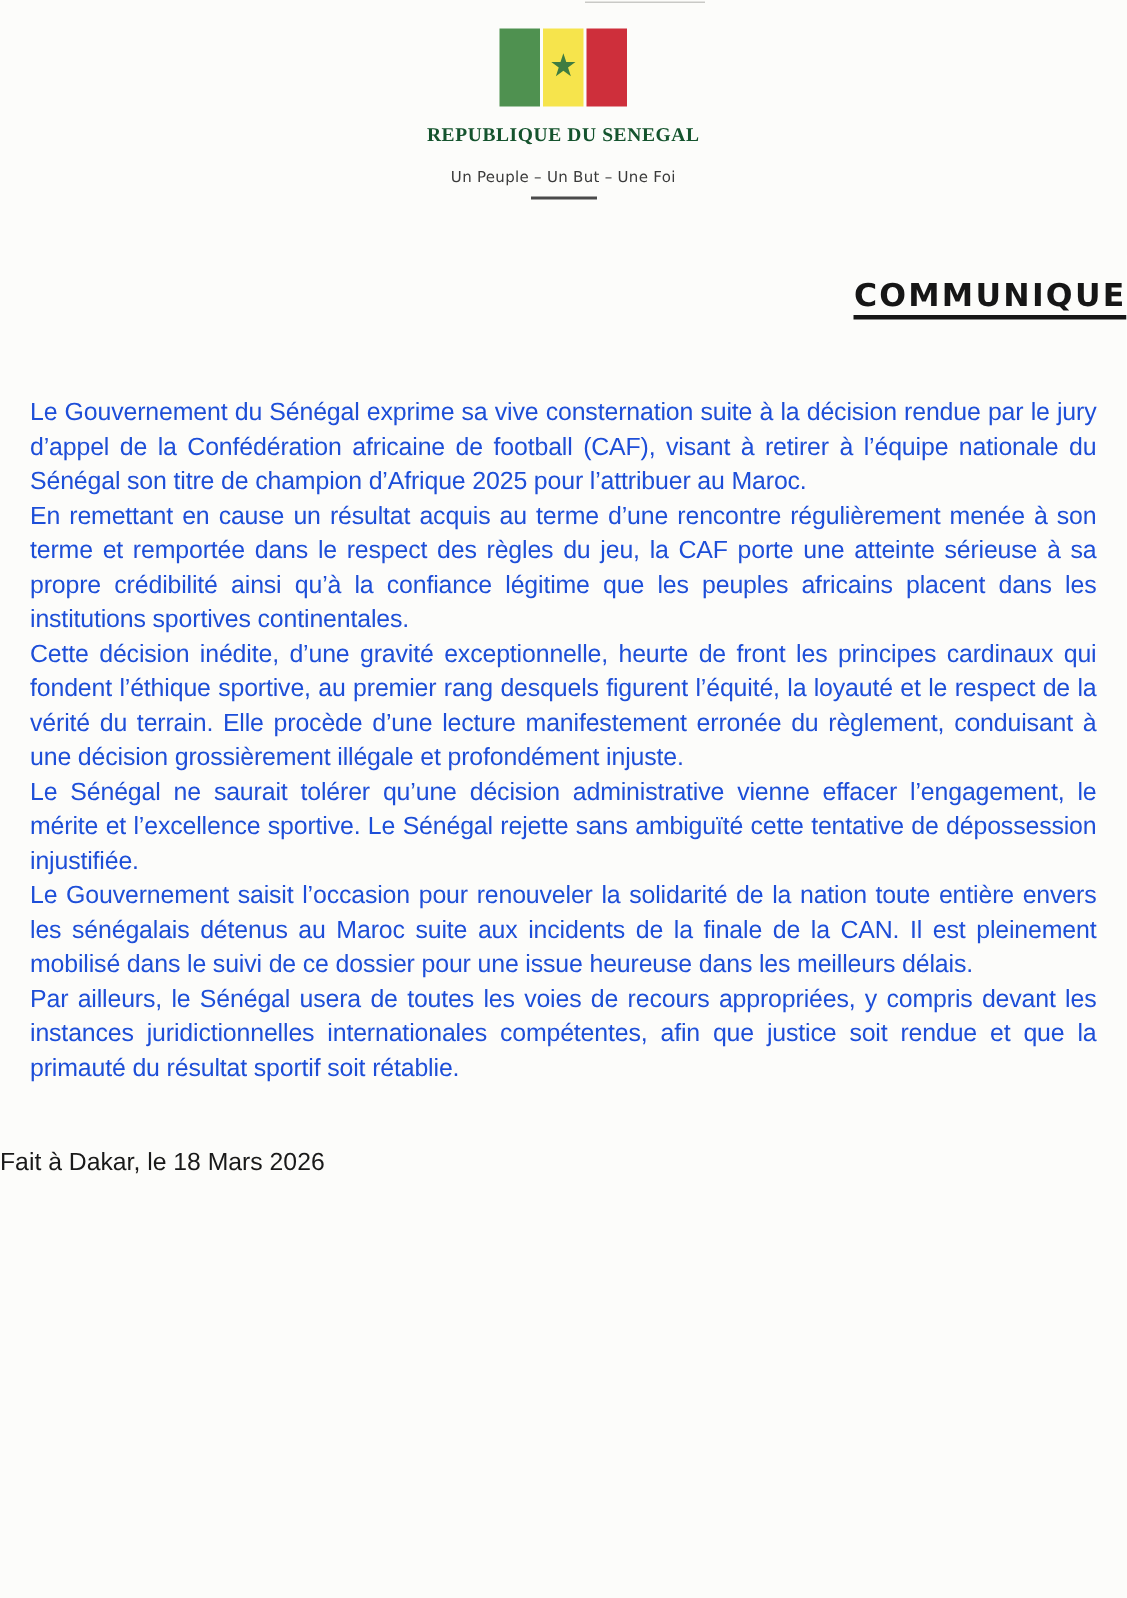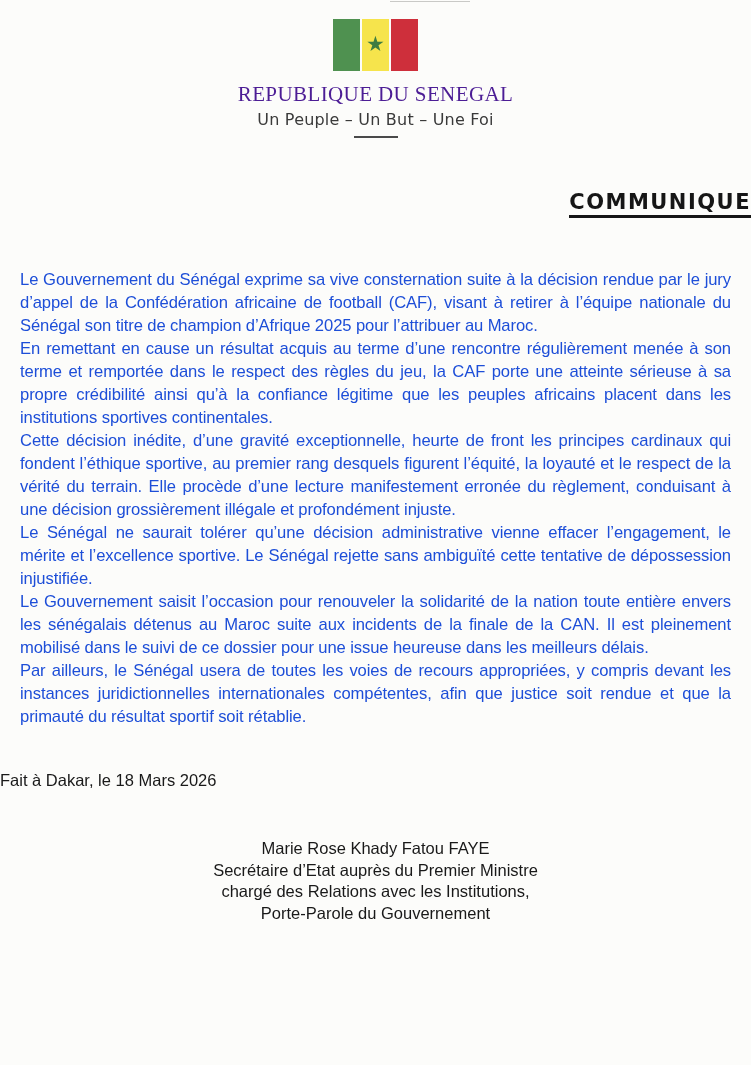--- a/index.html
+++ b/index.html
@@ -48,29 +48,29 @@
     top: 50%;
     transform: translate(-50%, -54%);
     color: #3e7c41;
     font-size: 21px;
     line-height: 1;
     font-family: "DejaVu Sans", sans-serif;
   }
   .republic {
     margin-top: 11px;
     font-family: "Liberation Serif", serif;
-    font-weight: normal;
-    font-size: 21px;
+    font-weight: bold;
+    font-size: 13px;
     letter-spacing: 0.4px;
-    color: #4c1d95;
+    color: #14532d;
   }
   .motto {
-    margin-top: 3px;
+    margin-top: 15px;
     font-family: "DejaVu Sans", sans-serif;
-    font-size: 16px;
+    font-size: 10px;
     color: #3a3a3a;
     letter-spacing: 0.2px;
   }
   .motto-rule {
     width: 44px;
     height: 2px;
     background: #4a4a4a;
     margin: 7px auto 0 auto;
   }
   .title {
@@ -139,20 +139,14 @@
     <p>Le Gouvernement du Sénégal exprime sa vive consternation suite à la décision rendue par le jury d’appel de la Confédération africaine de football (CAF), visant à retirer à l’équipe nationale du Sénégal son titre de champion d’Afrique 2025 pour l’attribuer au Maroc.</p>
     <p>En remettant en cause un résultat acquis au terme d’une rencontre régulièrement menée à son terme et remportée dans le respect des règles du jeu, la CAF porte une atteinte sérieuse à sa propre crédibilité ainsi qu’à la confiance légitime que les peuples africains placent dans les institutions sportives continentales.</p>
     <p>Cette décision inédite, d’une gravité exceptionnelle, heurte de front les principes cardinaux qui fondent l’éthique sportive, au premier rang desquels figurent l’équité, la loyauté et le respect de la vérité du terrain. Elle procède d’une lecture manifestement erronée du règlement, conduisant à une décision grossièrement illégale et profondément injuste.</p>
     <p>Le Sénégal ne saurait tolérer qu’une décision administrative vienne effacer l’engagement, le mérite et l’excellence sportive. Le Sénégal rejette sans ambiguïté cette tentative de dépossession injustifiée.</p>
     <p>Le Gouvernement saisit l’occasion pour renouveler la solidarité de la nation toute entière envers les sénégalais détenus au Maroc suite aux incidents de la finale de la CAN. Il est pleinement mobilisé dans le suivi de ce dossier pour une issue heureuse dans les meilleurs délais.</p>
     <p>Par ailleurs, le Sénégal usera de toutes les voies de recours appropriées, y compris devant les instances juridictionnelles internationales compétentes, afin que justice soit rendue et que la primauté du résultat sportif soit rétablie.</p>
   </main>
 
   <div class="dateline">Fait à Dakar, le 18 Mars 2026</div>
 
-  <div class="signature">
-    <div>Marie Rose Khady Fatou FAYE</div>
-    <div>Secrétaire d’Etat auprès du Premier Ministre</div>
-    <div>chargé des Relations avec les Institutions,</div>
-    <div>Porte-Parole du Gouvernement</div>
-  </div>
 
 </div>
 
 </body></html>

